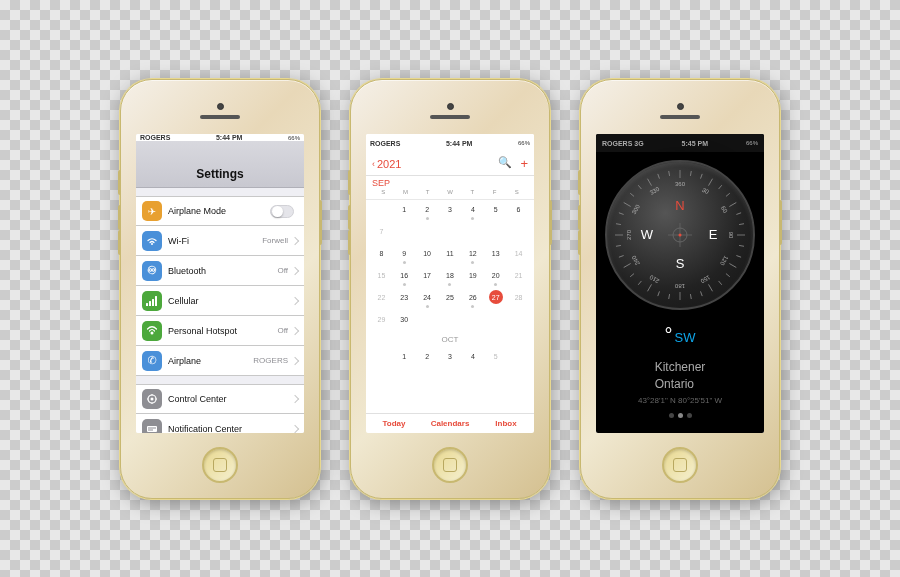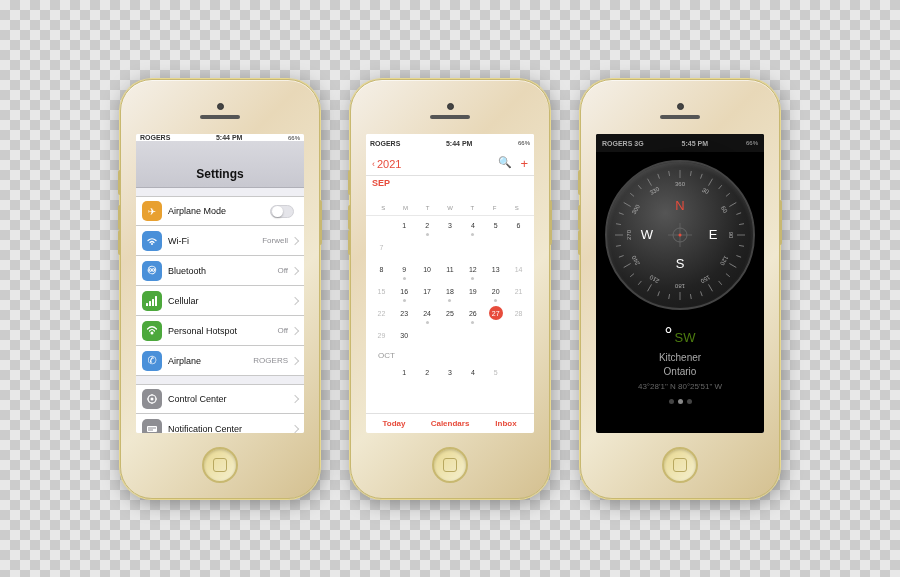--- a/index.html
+++ b/index.html
@@ -245,24 +245,24 @@
       gap: 2px;
     }
     .cal-actions { display: flex; gap: 8px; }
     .cal-month-header {
       background: #fff;
       padding: 2px 6px;
       border-bottom: 1px solid #e8e8e8;
     }
     .cal-month-name {
       font-size: 9px;
-      font-weight: 700;
+      font-weight: 400;
       color: #e74c3c;
       text-align: left;
-      margin-bottom: 16px;
+      margin-bottom: 0;
     }
     .cal-days-header {
       display: grid;
       grid-template-columns: repeat(7, 1fr);
       gap: 0;
       margin-bottom: 1px;
     }
     .cal-day-name {
       text-align: center;
       font-size: 6px;
@@ -301,20 +301,21 @@
       height: 3px;
       border-radius: 50%;
       background: #c8c8c8;
       margin-top: 1px;
     }
     .cal-dot.hidden { visibility: hidden; }
     .cal-section-label {
       font-size: 8px;
       color: #999;
       padding: 3px 12px;
+      text-align: center;
     }
     .cal-toolbar {
       display: flex;
       border-top: 1px solid #e0e0e0;
       margin-top: auto;
     }
     .cal-tool-btn {
       flex: 1;
       text-align: center;
       font-size: 8px;
@@ -364,24 +365,24 @@
       margin-top: 4px;
     }
     .compass-degree {
       font-size: 38px;
       font-weight: 100;
       color: #fff;
       line-height: 1;
       letter-spacing: -2px;
     }
     .compass-location {
-      font-size: 10px;
+      font-size: 12px;
       color: #aaa;
-      text-align: center;
-      margin-top: 4px;
+      text-align: left;
+      margin-top: 12px;
       line-height: 1.4;
     }
     .compass-coords {
       font-size: 8px;
       color: #666;
       text-align: center;
       margin-top: 3px;
     }
     .compass-indicator {
       display: flex;
@@ -826,21 +827,21 @@
           <line x1="63" y1="75" x2="87" y2="75" stroke="#666" stroke-width="0.8"></line>
           <line x1="75" y1="63" x2="75" y2="87" stroke="#666" stroke-width="0.8"></line>
 
           <circle cx="75" cy="75" r="1.5" fill="#e74c3c"></circle>
         </svg>
       </div>
 
       <div class="compass-info">
         <div style="display:flex;align-items:flex-start;justify-content:center;gap:2px;">
           <span style="font-size:20px;color:#fff;font-weight:100;margin-top:2px;">°</span>
-          <span style="font-size:13px;color:#4d7c0f;font-weight:300;margin-top:8px;">SW</span>
+          <span style="font-size:13px;color:#0ea5e9;font-weight:300;margin-top:8px;">SW</span>
         </div>
       </div>
       <div class="compass-location">
         <span>Kitchener</span><br>
         <span>Ontario</span>
       </div>
       <div class="compass-coords">43°28'1" N  80°25'51" W</div>
       <div class="compass-indicator">
         <div class="compass-dot"></div>
         <div class="compass-dot active"></div>

